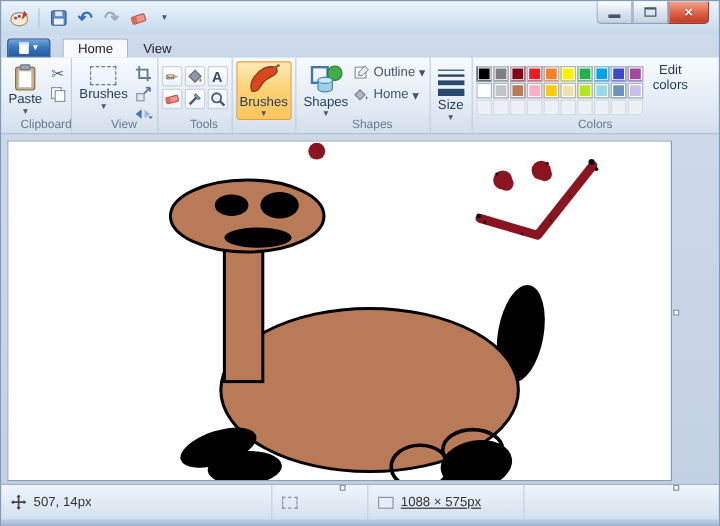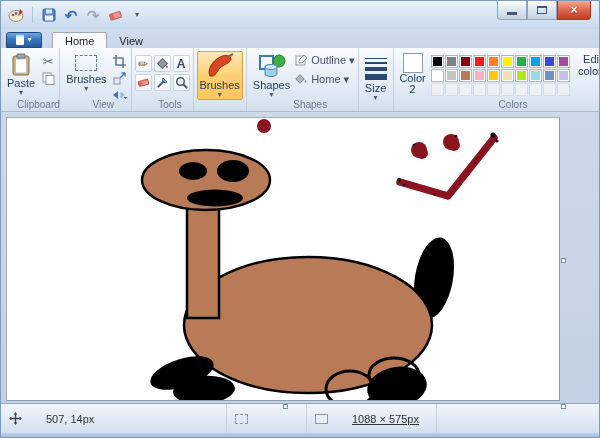--- a/index.html
+++ b/index.html
@@ -58,21 +58,21 @@
   .editbtn { width:42px; }
   .editbtn .lbl { white-space:normal; text-align:center; }
 
   
   .workarea { position:relative; flex:1 1 auto; background:linear-gradient(180deg,#cdd9e9,#c2d1e3); }
   .canvas { position:absolute; left:5px; top:5px; width:554px; height:284px; background:#fff; border:1px solid #9fb0c4; border-right-color:#8b9cb1; border-bottom-color:#8b9cb1; }
   .handle { position:absolute; width:5px; height:5px; background:#fff; border:1px solid #7d8fa3; }
 
   
   .statusbar { height:30px; background:linear-gradient(180deg,#f0f5fb,#dfe9f4 60%,#d3e0ee); border-top:1px solid #95a9c0; display:flex; align-items:center; flex:0 0 auto; font-size:11px; color:#333; }
-  .sb-sec { display:flex; align-items:center; gap:24px; padding:0 8px; height:100%; border-right:1px solid #c5d1df; }
+  .sb-sec { display:flex; align-items:center; gap:6px; padding:0 8px; height:100%; border-right:1px solid #c5d1df; }
   .sb-sec.pos { width:226px; }
   .sb-sec.sel { width:80px; }
   .sb-sec.size { width:130px;text-decoration:underline; }
   .sb-fill { flex:1; }
   .zoomwrap { display:flex; align-items:center; gap:7px; padding-right:10px; }
   .zbtn { width:15px; height:15px; border-radius:50%; border:1px solid #8e9dae; background:linear-gradient(180deg,#ffffff,#dde5ee); display:flex; align-items:center; justify-content:center; font-size:11px; color:#444; line-height:1; }
   .ztrack { position:relative; width:62px; height:4px; background:linear-gradient(180deg,#c2ccd8,#eef2f7); border:1px solid #9aa8b8; border-radius:2px; }
   .zthumb { position:absolute; top:-6px; left:36px; width:8px; height:15px; background:linear-gradient(180deg,#f9fbfd,#d5dde7); border:1px solid #7d8fa3; border-radius:2px; }
   .selrect { width:13px; height:10px; border:1px dashed #8a97a7; }
   .sizerect { width:13px; height:10px; border:1px solid #8a97a7; background:#e9eef4; }
@@ -285,24 +285,20 @@
             <i style="height:2px"></i>
             <i style="height:4px"></i>
             <i style="height:6px"></i>
         </span>
         <span class="lbl">Size</span>
         <span class="dd">▾</span>
       </div>
     </div>
 
     <div class="grp" style="border-right:none;">
-      <div class="bigbtn colorbtn">
-        <span class="swatch-big" style="background: rgb(255, 255, 255);"></span>
-        <span class="lbl" style="white-space:normal;text-align:center;">Color 2</span>
-      </div>
       <div class="palette">
           <div class="swatch" style="background: rgb(0, 0, 0);"></div>
           <div class="swatch" style="background: rgb(127, 127, 127);"></div>
           <div class="swatch" style="background: rgb(136, 0, 21);"></div>
           <div class="swatch" style="background: rgb(237, 28, 36);"></div>
           <div class="swatch" style="background: rgb(255, 127, 39);"></div>
           <div class="swatch" style="background: rgb(255, 242, 0);"></div>
           <div class="swatch" style="background: rgb(34, 177, 76);"></div>
           <div class="swatch" style="background: rgb(0, 162, 232);"></div>
           <div class="swatch" style="background: rgb(63, 72, 204);"></div>

